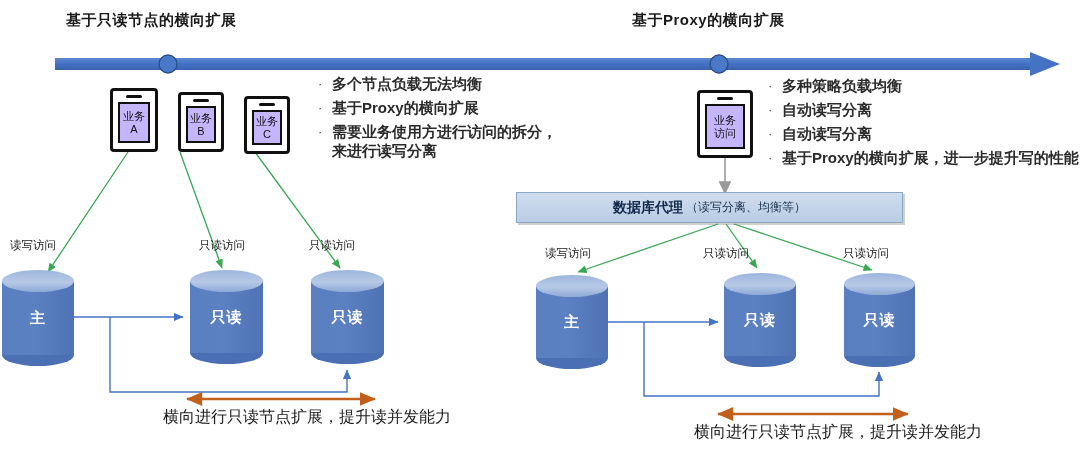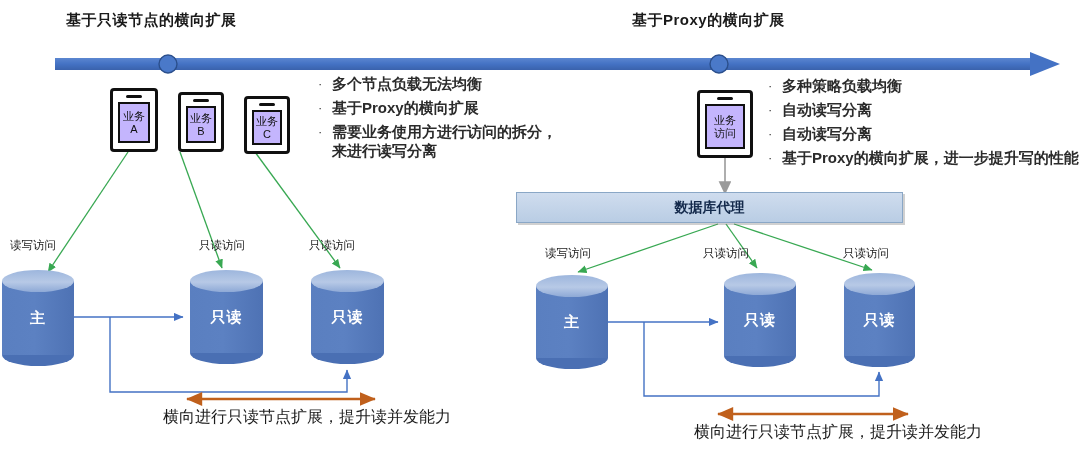--- a/index.html
+++ b/index.html
@@ -215,20 +215,21 @@
       <div class="txt">自动读写分离</div>
     </div>
     <div class="row">
       <div class="dot">·</div>
       <div class="txt">基于Proxy的横向扩展，进一步提升写的性能</div>
     </div>
   </div>
 
   <div class="proxy" style="left:516px;top:192px;width:387px;height:31px;">
     <span class="b">数据库代理</span>
+    <span class="n">（读写分离、均衡等）</span>
   </div>
 
   <div class="acc" style="left:545px;top:246px;">读写访问</div>
   <div class="acc" style="left:703px;top:246px;">只读访问</div>
   <div class="acc" style="left:843px;top:246px;">只读访问</div>
 
   <div class="db" style="left:536px;top:275px;width:72px;height:94px;">
     <div class="bot"></div>
     <div class="body"></div>
     <div class="top"></div>

